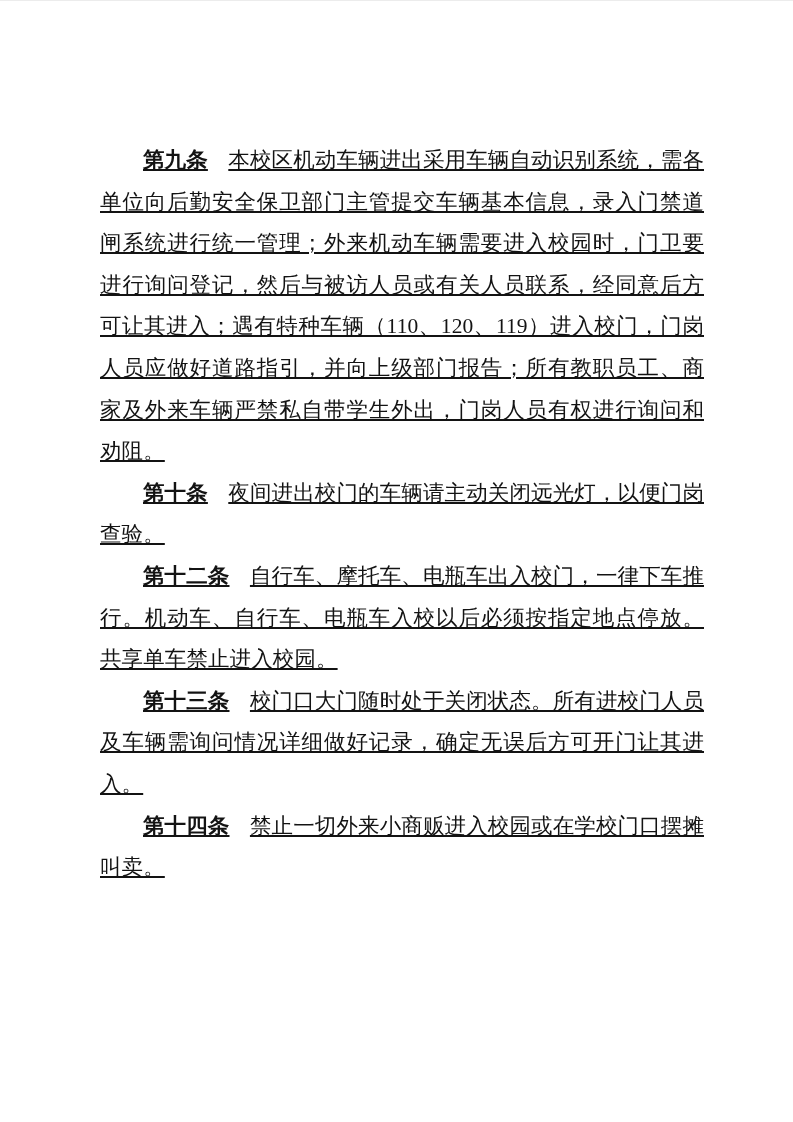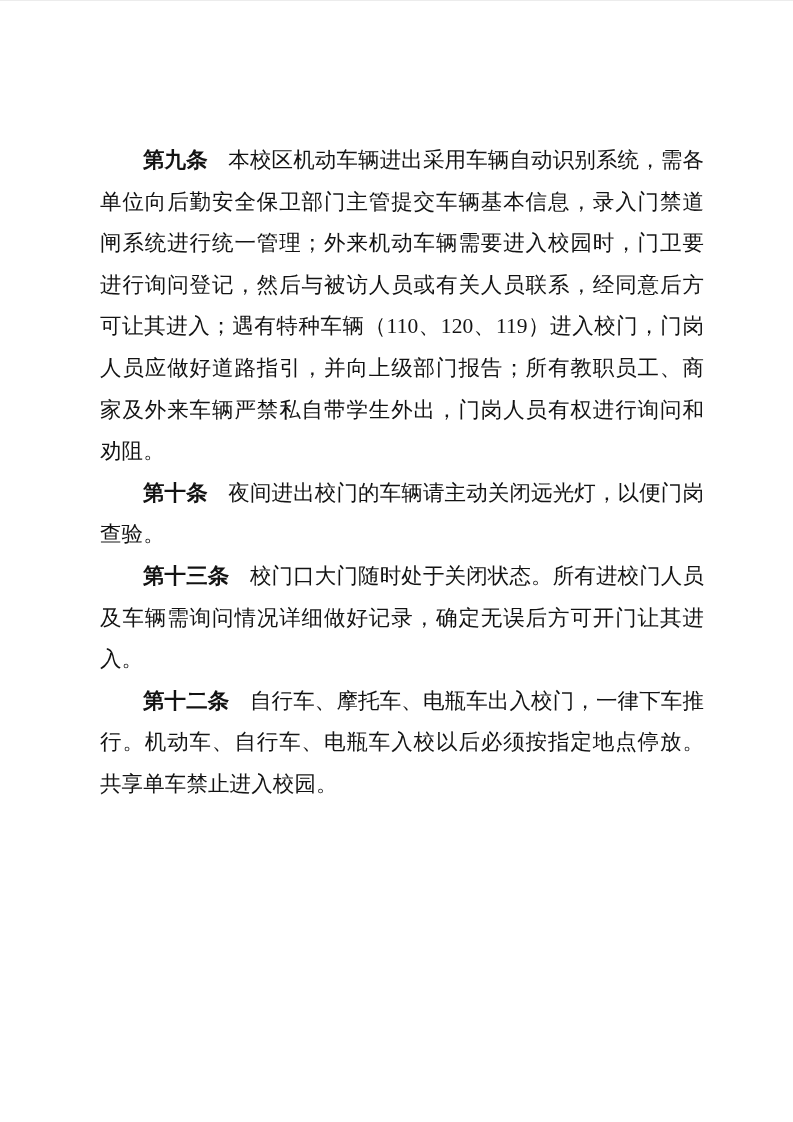--- a/index.html
+++ b/index.html
@@ -14,20 +14,21 @@
       font-family: "Liberation Serif", "DejaVu Serif", serif;
       color: #131313;
     }
     .page {
       box-sizing: border-box;
       width: 793px;
       height: 1122px;
       background: #ffffff;
       border-top: 1px solid #ececec;
       padding: 139px 41px 0 100px;
+      text-decoration: underline;
     }
     .doc-body {
       width: 604px;
     }
     .article {
       margin: 0;
       font-size: 21.5px;
       line-height: 41.6px;
       text-align: justify;
       text-justify: inter-character;
@@ -52,22 +53,25 @@
     <p class="article">
       <span class="article-number">第九条</span><span class="article-text">本校区机动车辆进出采用车辆自动识别系统，需各单位向后勤安全保卫部门主管提交车辆基本信息，录入门禁道闸系统进行统一管理；外来机动车辆需要进入校园时，门卫要进行询问登记，然后与被访人员或有关人员联系，经同意后方可让其进入；遇有特种车辆（110、120、119）进入校门，门岗人员应做好道路指引，并向上级部门报告；所有教职员工、商家及外来车辆严禁私自带学生外出，门岗人员有权进行询问和劝阻。</span>
     </p>
 
     <p class="article">
       <span class="article-number">第十条</span><span class="article-text">夜间进出校门的车辆请主动关闭远光灯，以便门岗查验。</span>
     </p>
 
 
     <p class="article">
+      <span class="article-number">第十二条</span><span class="article-text">自行车、摩托车、电瓶车出入校门，一律下车推行。机动车、自行车、电瓶车入校以后必须按指定地点停放。共享单车禁止进入校园。</span>
+    </p>
+
+    <p class="article">
       <span class="article-number">第十三条</span><span class="article-text">校门口大门随时处于关闭状态。所有进校门人员及车辆需询问情况详细做好记录，确定无误后方可开门让其进入。</span>
     </p>
 
     <p class="article">
-      <span class="article-number">第十二条</span><span class="article-text">自行车、摩托车、电瓶车出入校门，一律下车推行。机动车、自行车、电瓶车入校以后必须按指定地点停放。共享单车禁止进入校园。</span>
+      <span class="article-number">第十四条</span><span class="article-text">禁止一切外来小商贩进入校园或在学校门口摆摊叫卖。</span>
     </p>
-
 
   </div>
 </div>
 
 </body></html>

